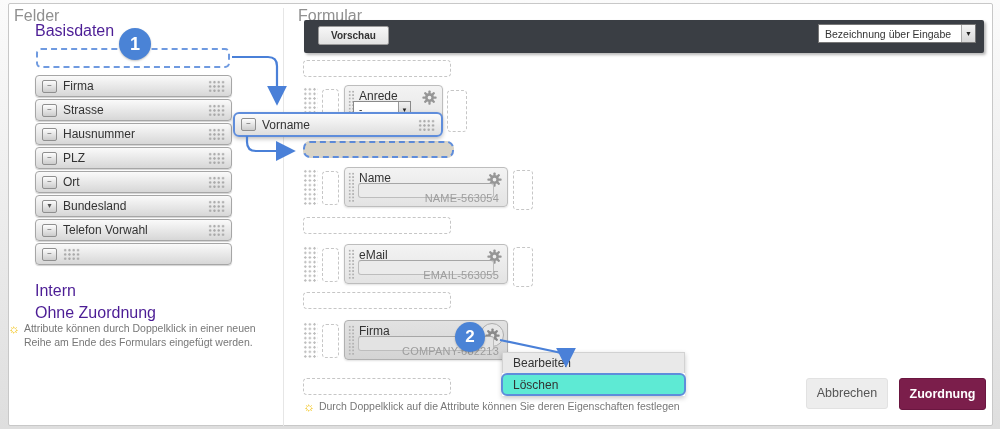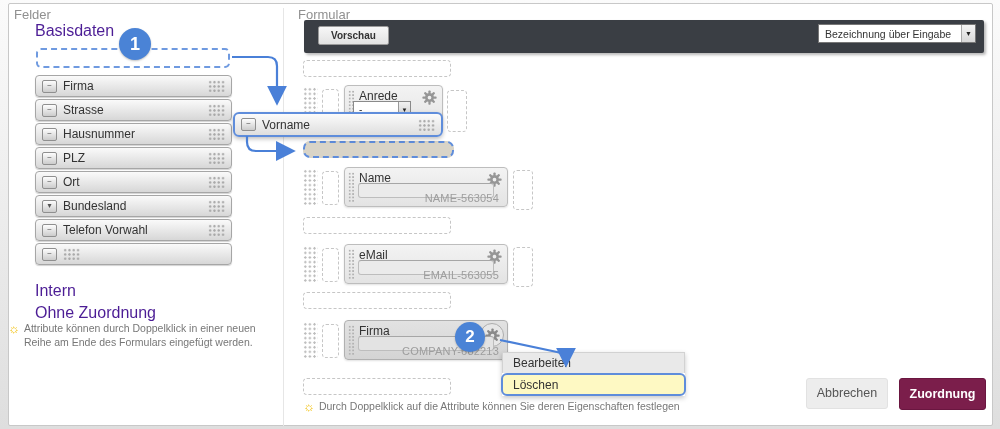--- a/index.html
+++ b/index.html
@@ -9,21 +9,21 @@
     background:linear-gradient(#fbfbfb,#dedede);
     position:relative;overflow:hidden;
     -webkit-font-smoothing:antialiased;
   }
   #app{position:absolute;left:0;top:0;width:1000px;height:429px;}
   .dialog{
     position:absolute;left:8px;top:3px;width:983px;height:421px;
     background:#ffffff;border:1px solid #c8c8c8;border-radius:2px;
   }
   .abs{position:absolute;}
-  .panel-title{font-size:13px;color:#909090;}
+  .panel-title{font-size:16px;color:#909090;}
   .section-h{font-size:16px;font-weight:normal;color:#4c1d95;}
   .divider{position:absolute;left:274px;top:4px;width:1px;height:418px;background:#e6e6e6;}
 
   
   .fitem{
     position:absolute;left:35px;width:183px;height:20px;
     border:1px solid #a6a6a6;border-radius:4px;
     background:linear-gradient(#fafafa,#d7d7d7);
     box-shadow:0 1px 1px rgba(0,0,0,.18);
     display:flex;align-items:center;gap:6px;padding:0 6px;
@@ -128,21 +128,21 @@
     background:linear-gradient(#fbfbfb,#dedede);
     box-shadow:0 2px 4px rgba(0,0,0,.25);
     display:flex;align-items:center;gap:6px;padding:0 6px;z-index:6;cursor:move;
   }
 
   
   .ctx-menu{position:absolute;left:502px;top:352px;width:183px;z-index:7;box-shadow:0 2px 5px rgba(0,0,0,.22);}
   .ctx-item{font-size:12px;color:#333;padding:0 10px;line-height:20px;cursor:pointer;}
   .ctx-item.top{background:#e9e9e9;border:1px solid #d2d2d2;border-bottom:none;height:20px;}
   .ctx-item.sel{
-    background:#fef9c3;border:2px solid #5f8ddb;border-radius:6px;height:19px;
+    background:#5eead4;border:2px solid #5f8ddb;border-radius:6px;height:19px;
     margin-left:-1px;margin-right:-1px;
   }
 
   
   .btn-cancel{
     position:absolute;left:806px;top:378px;width:80px;height:29px;
     background:#ededed;border:1px solid #e2e2e2;border-radius:3px;
     font-size:12.5px;color:#555;text-align:center;line-height:29px;cursor:pointer;
   }
   .btn-save{

